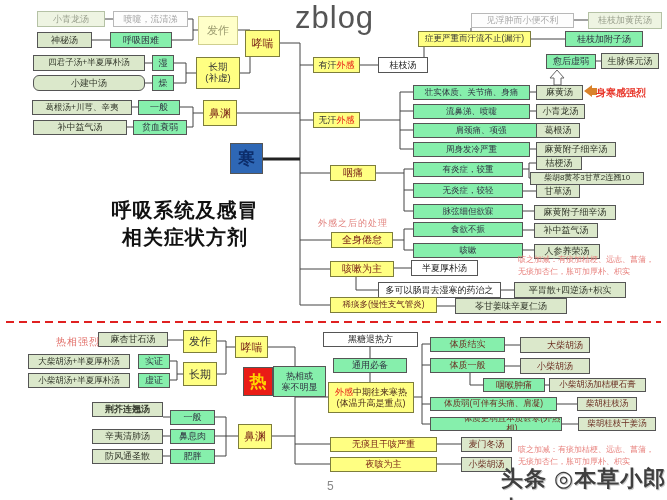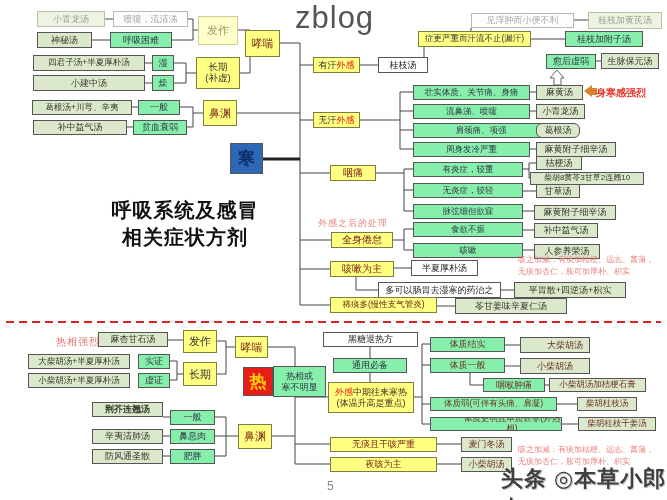--- a/index.html
+++ b/index.html
@@ -139,21 +139,21 @@
 相关症状方剂</div>
   <div id="node-layer">
       <div class="node fgreen" style="left: 37px; top: 11px; width: 68px; height: 16px;">小青龙汤</div>
       <div class="node fgray" style="left: 113px; top: 11px; width: 75px; height: 16px;">喷嚏，流清涕</div>
       <div class="node green" style="left: 37px; top: 32px; width: 55px; height: 16px;">神秘汤</div>
       <div class="node lav" style="left: 110px; top: 32px; width: 62px; height: 16px;">呼吸困难</div>
       <div class="node fyellow" style="left: 198px; top: 16px; width: 40px; height: 29px; font-size: 11px;">发作</div>
       <div class="node yellow" style="left: 245px; top: 30px; width: 35px; height: 27px; font-size: 11px; color: rgb(122, 36, 24);">哮喘</div>
       <div class="node green" style="left: 33px; top: 55px; width: 112px; height: 16px; font-size: 8.5px;">四君子汤+半夏厚朴汤</div>
       <div class="node lav" style="left: 152px; top: 55px; width: 22px; height: 16px;">湿</div>
-      <div class="node green" style="left: 33px; top: 75px; width: 112px; height: 16px;">小建中汤</div>
+      <div class="node green" style="left: 33px; top: 75px; width: 112px; height: 16px; border-radius: 6px;">小建中汤</div>
       <div class="node lav" style="left: 152px; top: 75px; width: 22px; height: 16px;">燥</div>
       <div class="node yellow" style="left: 196px; top: 57px; width: 44px; height: 32px; font-size: 9.5px; color: rgb(51, 51, 51);">长期
 (补虚)</div>
       <div class="node green" style="left: 32px; top: 100px; width: 100px; height: 15px; font-size: 8.5px;">葛根汤+川芎、辛夷</div>
       <div class="node lav" style="left: 138px; top: 100px; width: 42px; height: 15px;">一般</div>
       <div class="node green" style="left: 33px; top: 120px; width: 94px; height: 15px;">补中益气汤</div>
       <div class="node lav" style="left: 133px; top: 120px; width: 54px; height: 15px;">贫血衰弱</div>
       <div class="node yellow" style="left: 203px; top: 100px; width: 34px; height: 26px; font-size: 11px; color: rgb(122, 36, 24);">鼻渊</div>
       <div class="node bluebig" style="left: 230px; top: 143px; width: 33px; height: 31px; font-size: 17px;">寒</div>
       <div class="node fgray" style="left: 471px; top: 13px; width: 103px; height: 15px;">见浮肿而小便不利</div>
@@ -163,21 +163,21 @@
       <div class="node lav" style="left: 546px; top: 54px; width: 50px; height: 15px;">愈后虚弱</div>
       <div class="node green" style="left: 601px; top: 53px; width: 58px; height: 16px;">生脉保元汤</div>
       <div class="node yellow" style="left: 313px; top: 57px; width: 47px; height: 16px;"><div><span style="color: rgb(51, 51, 51);">有汗</span><span style="color: rgb(232, 37, 26);">外感</span></div></div>
       <div class="node white" style="left: 378px; top: 57px; width: 50px; height: 16px;">桂枝汤</div>
       <div class="node yellow" style="left: 313px; top: 112px; width: 47px; height: 16px;"><div><span style="color: rgb(51, 51, 51);">无汗</span><span style="color: rgb(232, 37, 26);">外感</span></div></div>
       <div class="node lav" style="left: 413px; top: 85px; width: 117px; height: 15px; font-size: 8.5px;">壮实体质、关节痛、身痛</div>
       <div class="node green" style="left: 536px; top: 85px; width: 47px; height: 15px;">麻黄汤</div>
       <div class="node lav" style="left: 413px; top: 104px; width: 117px; height: 15px; font-size: 8.5px;">流鼻涕、喷嚏</div>
       <div class="node green" style="left: 536px; top: 104px; width: 49px; height: 15px;">小青龙汤</div>
       <div class="node lav" style="left: 413px; top: 123px; width: 136px; height: 15px; font-size: 8.5px;">肩颈痛、项强</div>
-      <div class="node green" style="left: 536px; top: 123px; width: 44px; height: 15px; border-radius: 6px;">葛根汤</div>
+      <div class="node green" style="left: 536px; top: 123px; width: 44px; height: 15px;">葛根汤</div>
       <div class="node lav" style="left: 413px; top: 142px; width: 117px; height: 15px; font-size: 8.5px;">周身发冷严重</div>
       <div class="node green" style="left: 536px; top: 142px; width: 80px; height: 15px;">麻黄附子细辛汤</div>
       <div class="node yellow" style="left: 330px; top: 165px; width: 46px; height: 16px; font-size: 10px; color: rgb(122, 36, 24);">咽痛</div>
       <div class="node lav" style="left: 413px; top: 162px; width: 110px; height: 15px; font-size: 8.5px;">有炎症，较重</div>
       <div class="node green" style="left: 536px; top: 156px; width: 46px; height: 14px;">桔梗汤</div>
       <div class="node green" style="left: 530px; top: 172px; width: 114px; height: 13px; font-size: 8px;">柴胡8黄芩3甘草2连翘10</div>
       <div class="node lav" style="left: 413px; top: 183px; width: 110px; height: 15px; font-size: 8.5px;">无炎症，较轻</div>
       <div class="node green" style="left: 536px; top: 184px; width: 44px; height: 14px;">甘草汤</div>
       <div class="node lav" style="left: 413px; top: 204px; width: 110px; height: 15px; font-size: 8.5px;">脉弦细但欲寐</div>
       <div class="node green" style="left: 534px; top: 205px; width: 82px; height: 15px;">麻黄附子细辛汤</div>

